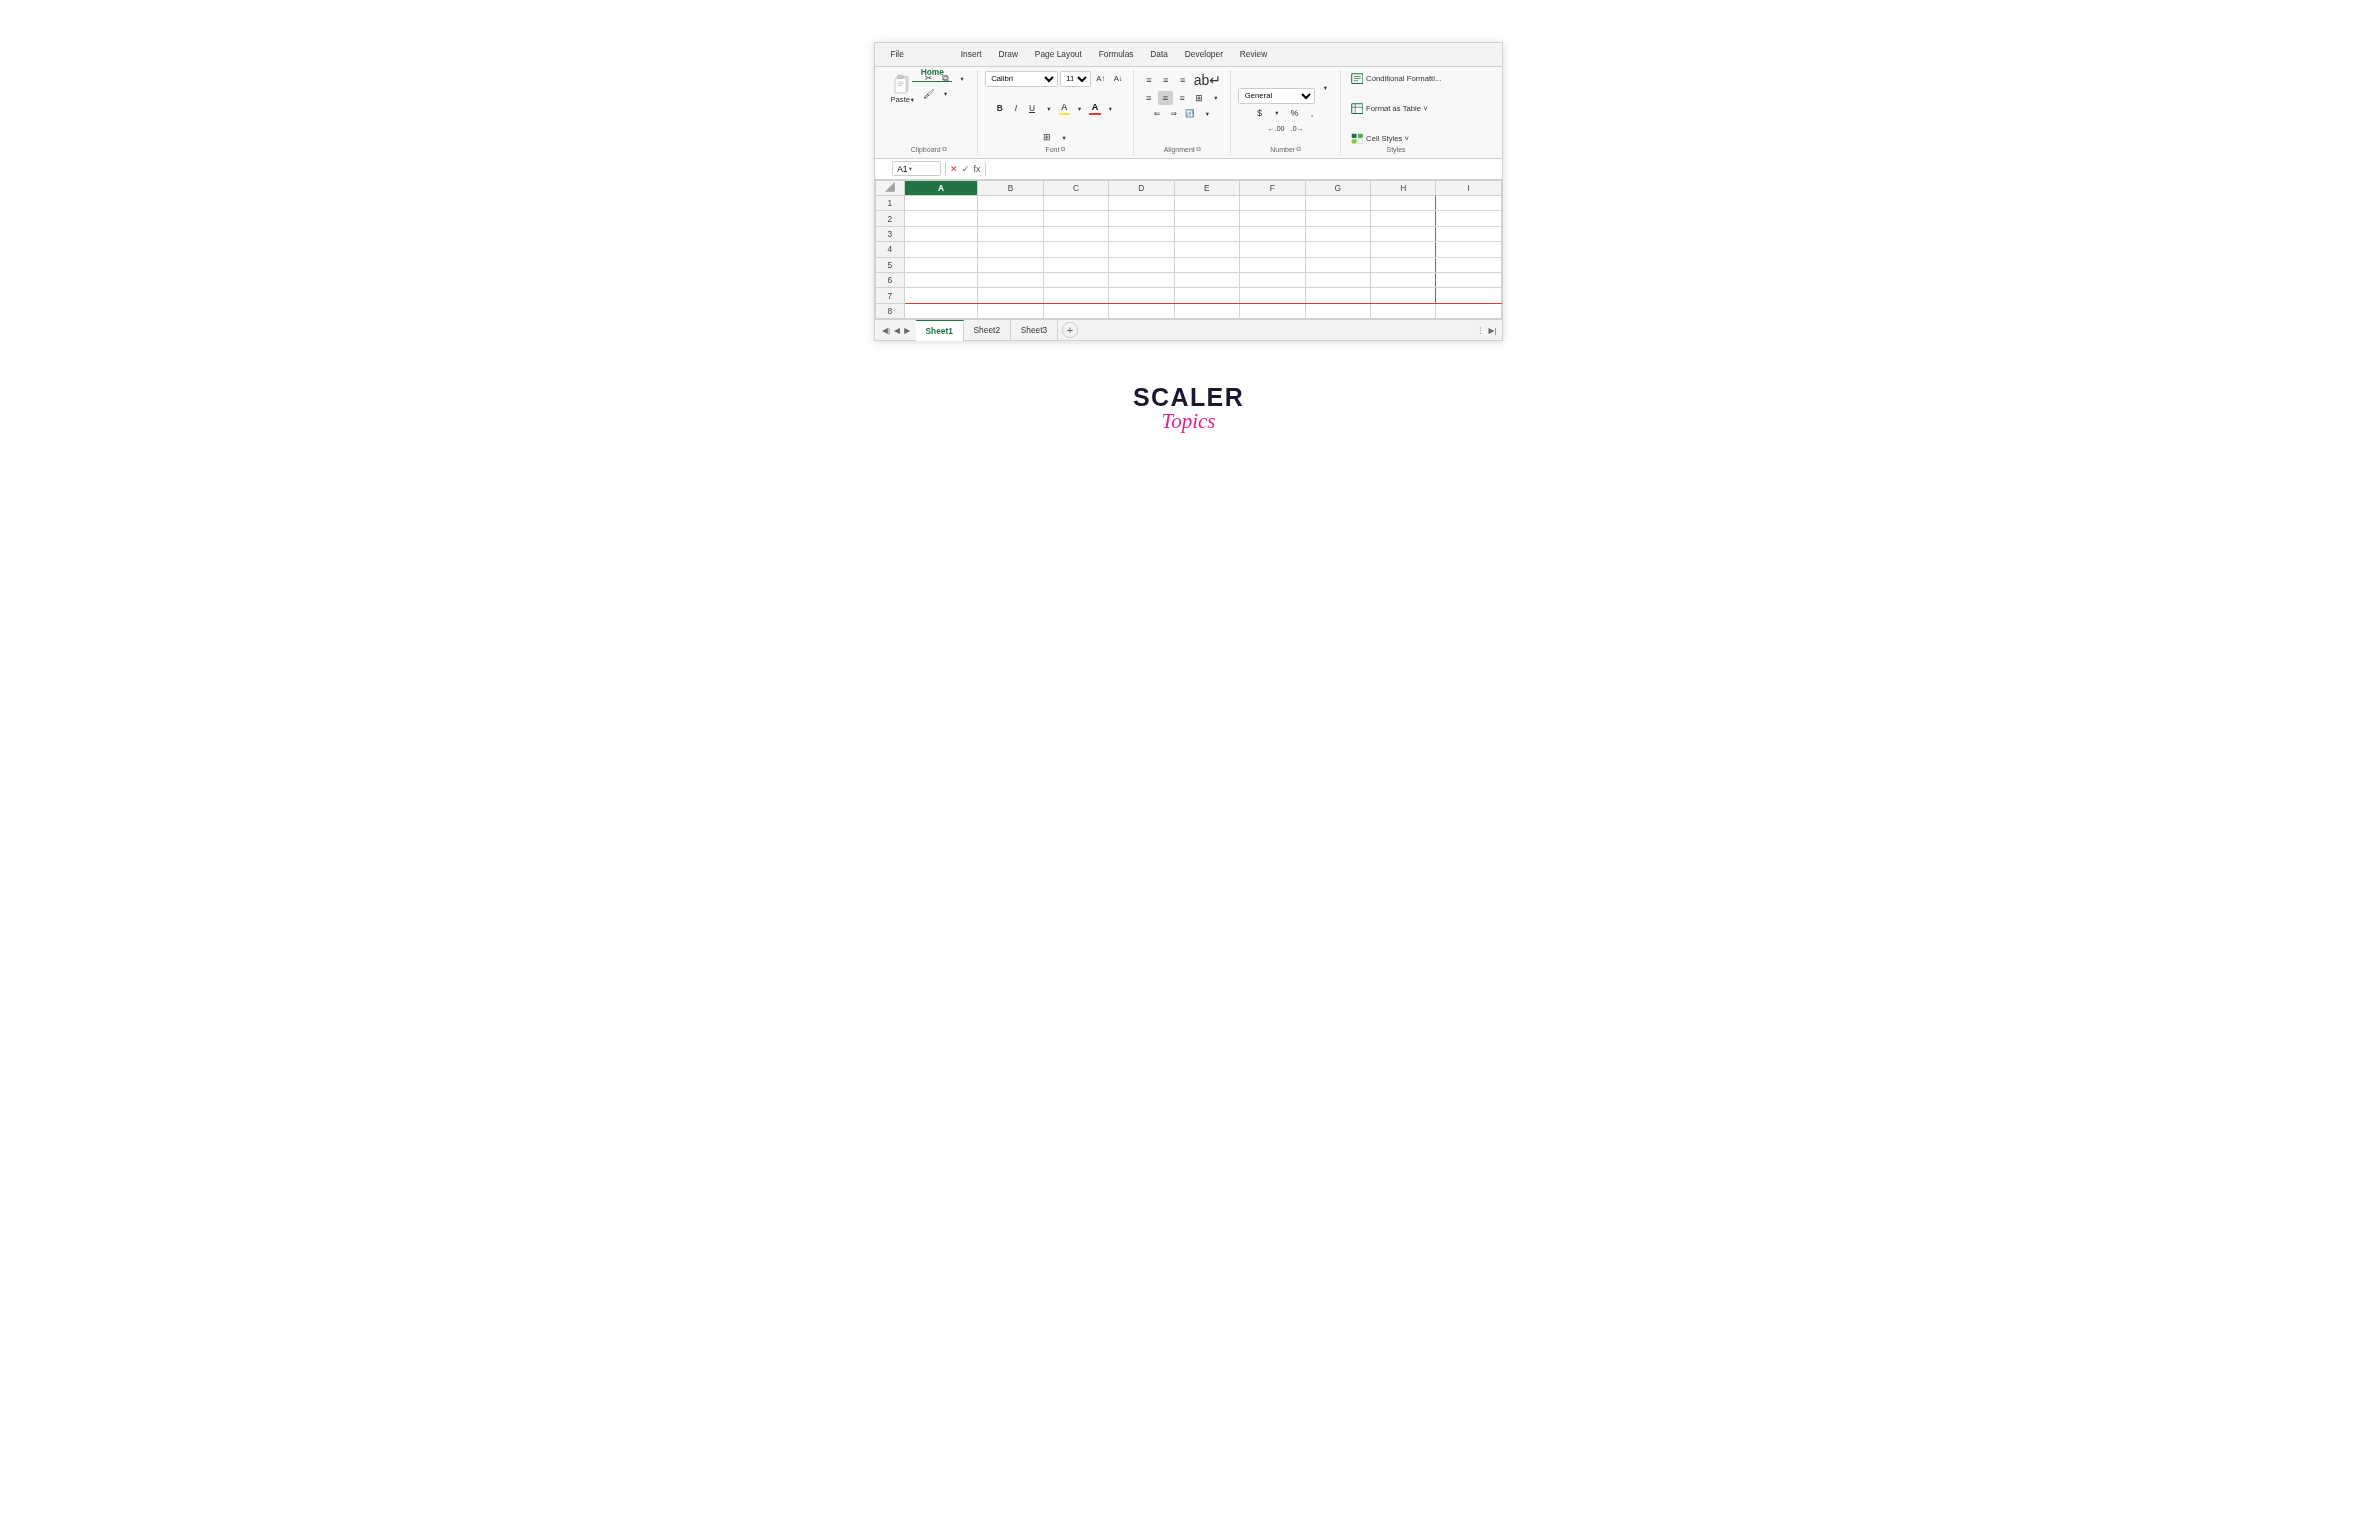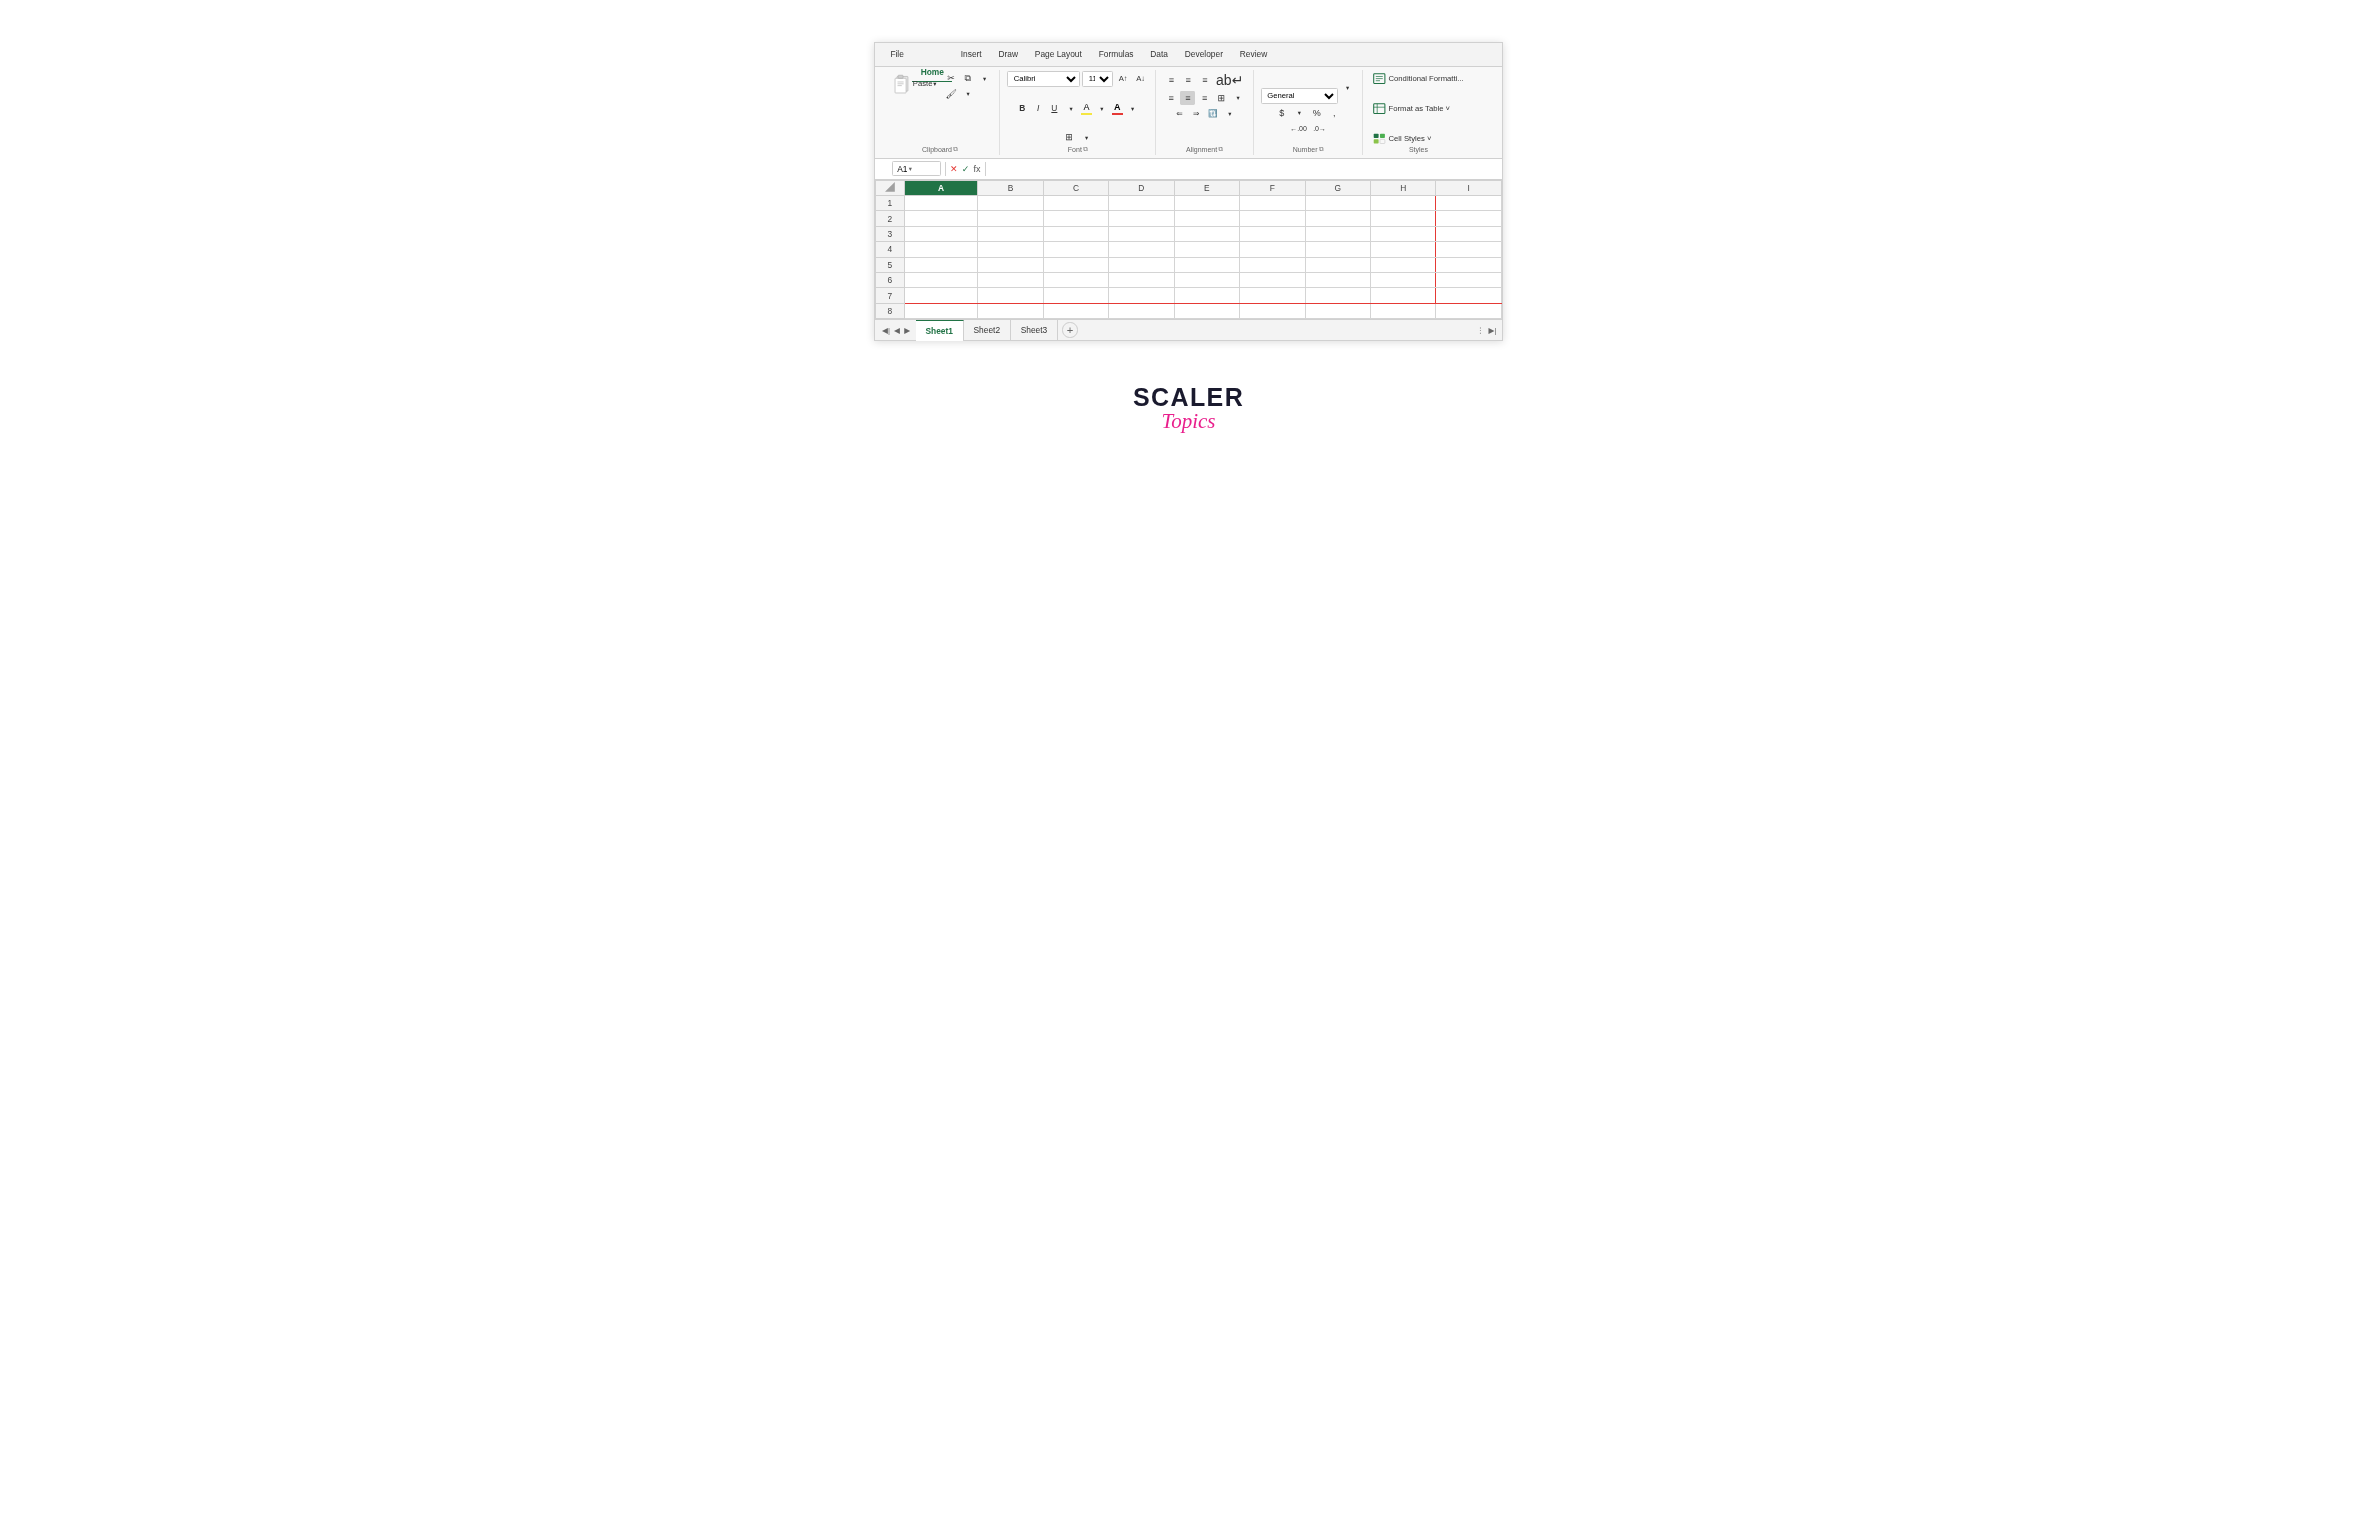--- a/index.html
+++ b/index.html
@@ -81,21 +81,21 @@
       cursor: pointer;
     }
 
     
     .clipboard-group .ribbon-group-content {
       flex-direction: row;
       align-items: flex-start;
     }
     .paste-btn {
       display: flex;
-      flex-direction: row;
+      flex-direction: column;
       align-items: center;
       cursor: pointer;
       padding: 1.4px 2.8px;
     }
     .paste-icon {
       width: 22.4px;
       height: 22.4px;
       display: flex;
       align-items: center;
       justify-content: center;

